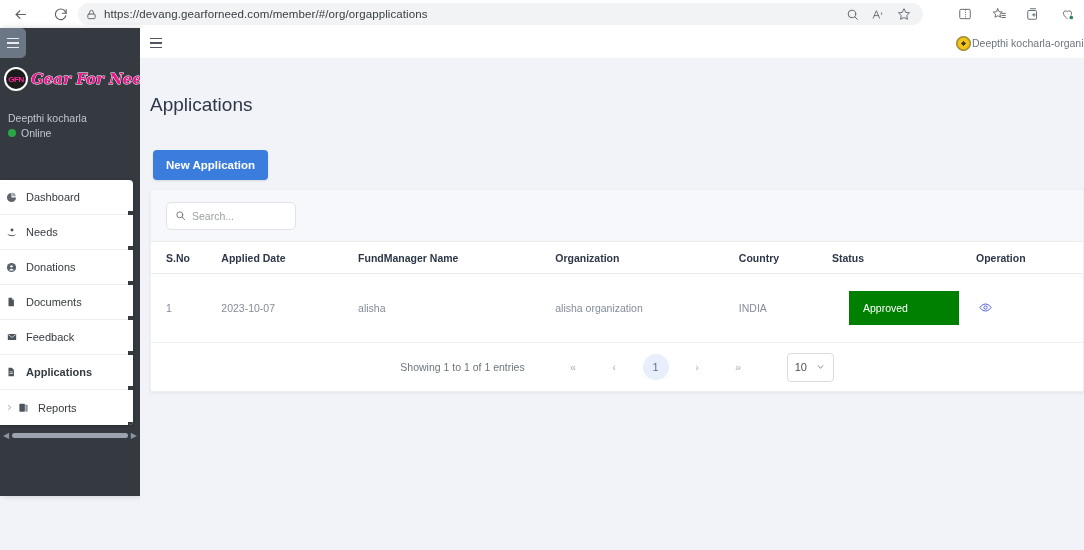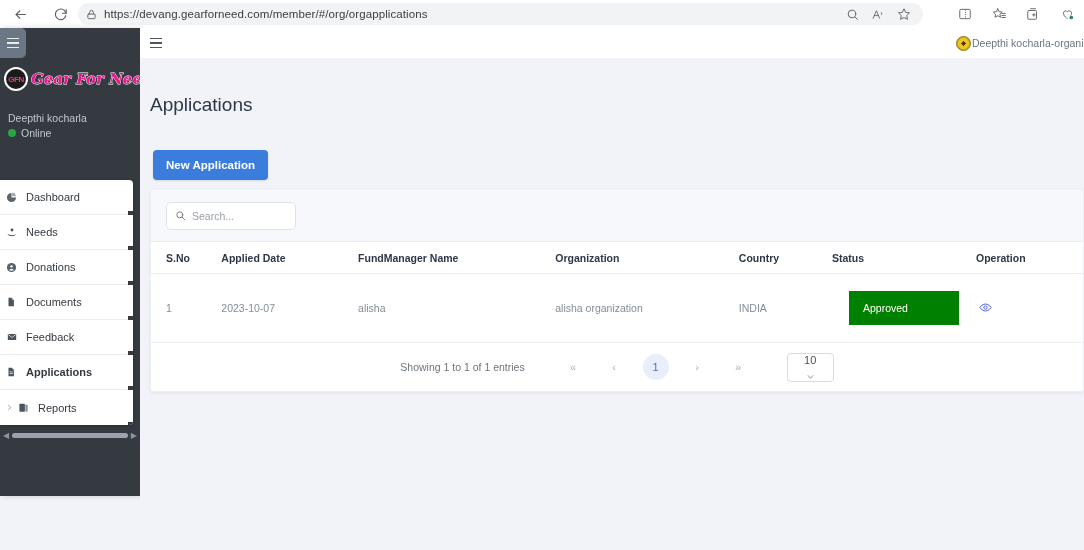--- a/index.html
+++ b/index.html
@@ -288,21 +288,21 @@
     display: flex; align-items: center; justify-content: center;
     font-size: 11px; margin: 0 2px;
   }
   #page-size {
     margin-left: 22px;
     width: 47px; height: 29px;
     border: 1px solid #d8dde5; border-radius: 4px;
     background: #ffffff;
     display: flex; align-items: center; justify-content: space-between;
     padding: 0 7px;
-    font-size: 11px; color: #495057; flex-direction: column;
+    font-size: 11px; color: #495057;
   }
   #page-size .chev { color: #6c757d; display: flex; }
 </style>
 </head>
 <body>
 
 <div id="browser-chrome">
   <div class="nav-btn">
     <svg width="15" height="15" viewBox="0 0 24 24" fill="none" stroke="currentColor" stroke-width="1.8" stroke-linecap="round" stroke-linejoin="round">
         <line x1="20" y1="12" x2="5" y2="12"></line>

